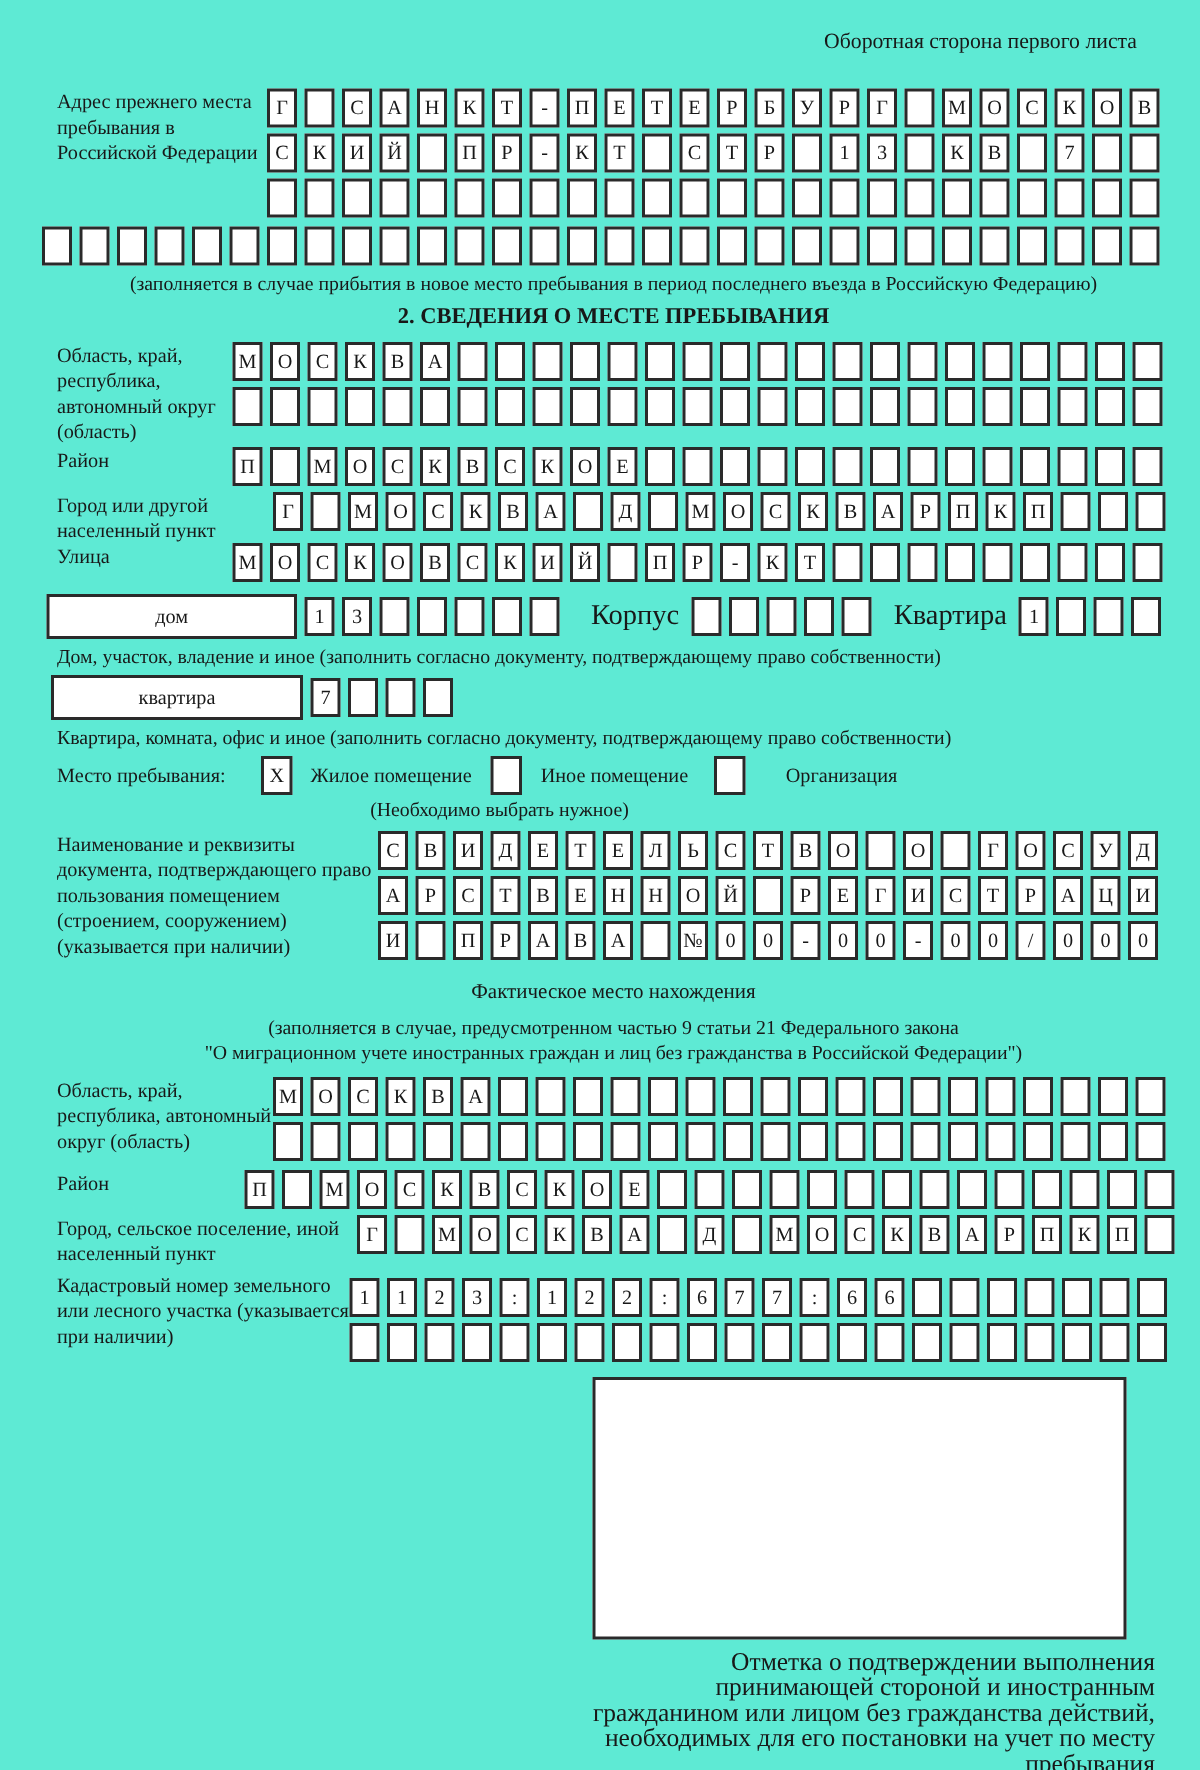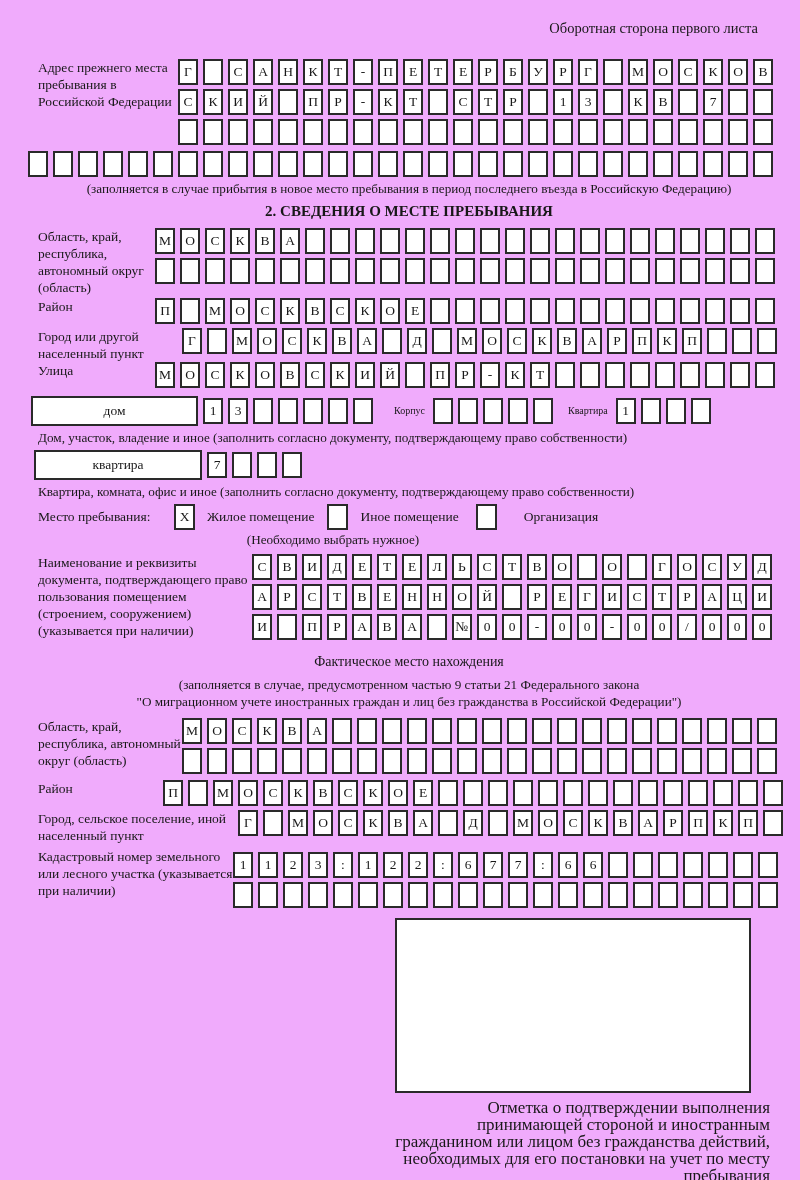--- a/index.html
+++ b/index.html
@@ -1,38 +1,38 @@
 <!DOCTYPE html>
 <html><head>
 <meta charset="utf-8">
 <style>
   * { box-sizing: border-box; }
   html, body { margin: 0; padding: 0; background: #ffffff; }
   .page {
     width: 800px; height: 1180px; overflow: hidden; position: relative;
-    background: #f0abfc; color: #181818;
+    background: #5eead4; color: #181818;
     font-family: "Liberation Serif", serif;
     padding: 20px 10px 0 28px;
   }
   .side-note { text-align: right; padding-right: 32px; font-size: 14.5px; margin-bottom: 22px; }
   .frow { display: flex; align-items: flex-start; }
   .lbl { font-size: 13.5px; line-height: 17px; padding-left: 10px; flex-shrink: 0; }
   .cellrow { white-space: nowrap; height: 26px; margin-bottom: 4px; }
   .cell {
     display: inline-block; width: 20px; height: 26px; border: 2px solid #2a2a2a;
     margin-right: 5px; text-align: center; font-size: 13.5px; line-height: 22px;
     vertical-align: top; background: #fff;
   }
   .note { font-size: 13.2px; text-align: center; margin: 2px 0 4px; line-height: 16px; }
   .sec-title { font-size: 15px; font-weight: bold; text-align: center; margin: 6px 0 8px; }
   .widebox {
     height: 30px; border: 2px solid #2a2a2a; display: flex; align-items: center;
     justify-content: center; font-size: 13.5px; flex-shrink: 0; background: #fff;
   }
-  .inl { font-size: 10px; line-height: 30px; flex-shrink: 0; }
+  .inl { font-size: 19px; line-height: 30px; flex-shrink: 0; }
   .cb {
     display: inline-block; width: 21px; height: 26px; border: 2px solid #2a2a2a;
     text-align: center; font-size: 13.5px; line-height: 22px; background: #fff; flex-shrink: 0;
   }
   .opt-label { font-size: 13.5px; line-height: 26px; }
   .hint { font-size: 13.2px; margin: 2px 0 6px 180px; width: 250px; text-align: center; }
   .fact-title { font-size: 14px; font-weight: normal; text-align: center; margin: 10px 0 6px; }
   .fact-note { font-size: 13.2px; text-align: center; line-height: 17px; }
   .stampbox { width: 356px; height: 175px; border: 2px solid #2a2a2a; margin: 6px 0 0 367px; background: #fff; }
   .stampcap { width: 390px; margin: 6px 0 0 352px; text-align: right; font-size: 17px; line-height: 17px; }

